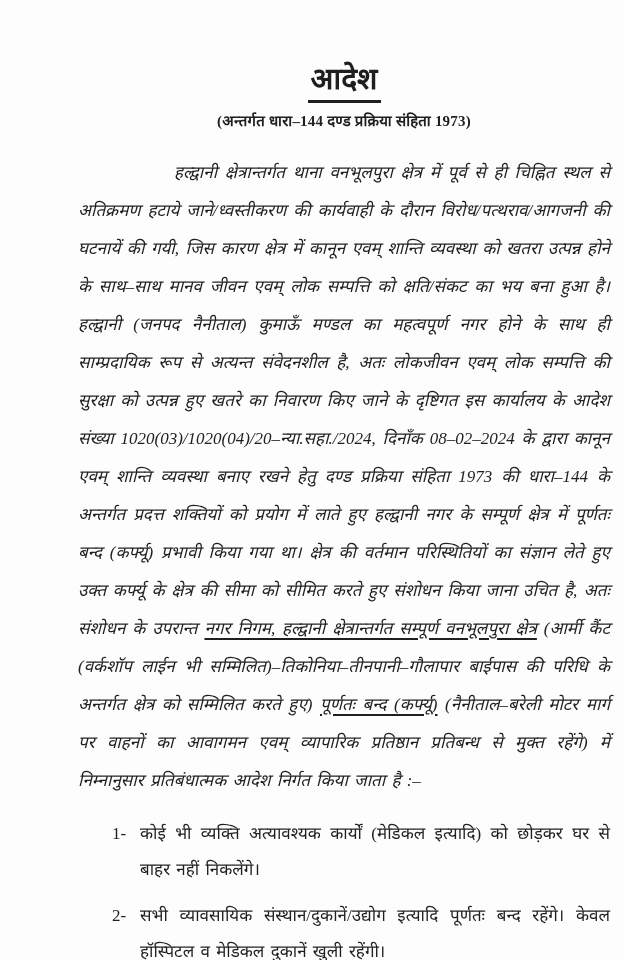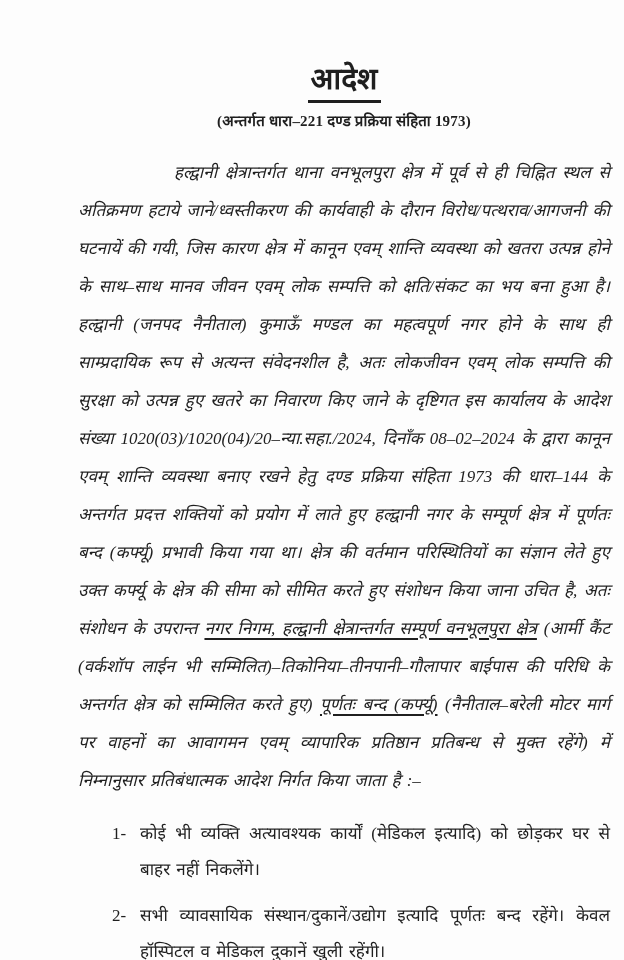--- a/index.html
+++ b/index.html
@@ -68,21 +68,21 @@
     word-spacing: 2px;
   }
 </style>
 </head>
 <body>
 
 <div class="page">
 
   <div class="header">
     <h1 class="title"><span class="title-text">आदेश</span></h1>
-    <div class="subtitle">(अन्तर्गत धारा–221 दण्ड प्रक्रिया संहिता 1973)</div>
+    <div class="subtitle">(अन्तर्गत धारा–144 दण्ड प्रक्रिया संहिता 1973)</div>
   </div>
 
   <p class="body-para"><span>हल्द्वानी क्षेत्रान्तर्गत थाना वनभूलपुरा क्षेत्र में पूर्व से ही चिह्नित स्थल से अतिक्रमण हटाये जाने/ध्वस्तीकरण की कार्यवाही के दौरान विरोध/पत्थराव/आगजनी की घटनायें की गयी, जिस कारण क्षेत्र में कानून एवम् शान्ति व्यवस्था को खतरा उत्पन्न होने के साथ–साथ मानव जीवन एवम् लोक सम्पत्ति को क्षति/संकट का भय बना हुआ है। हल्द्वानी (जनपद नैनीताल) कुमाऊँ मण्डल का महत्वपूर्ण नगर होने के साथ ही साम्प्रदायिक रूप से अत्यन्त संवेदनशील है, अतः लोकजीवन एवम् लोक सम्पत्ति की सुरक्षा को उत्पन्न हुए खतरे का निवारण किए जाने के दृष्टिगत इस कार्यालय के आदेश संख्या 1020(03)/1020(04)/20–न्या.सहा./2024, दिनाँक 08–02–2024 के द्वारा कानून एवम् शान्ति व्यवस्था बनाए रखने हेतु दण्ड प्रक्रिया संहिता 1973 की धारा–144 के अन्तर्गत प्रदत्त शक्तियों को प्रयोग में लाते हुए हल्द्वानी नगर के सम्पूर्ण क्षेत्र में पूर्णतः बन्द (कर्फ्यू) प्रभावी किया गया था। क्षेत्र की वर्तमान परिस्थितियों का संज्ञान लेते हुए उक्त कर्फ्यू के क्षेत्र की सीमा को सीमित करते हुए संशोधन किया जाना उचित है, अतः संशोधन के उपरान्त </span><span class="u">नगर निगम, हल्द्वानी क्षेत्रान्तर्गत सम्पूर्ण वनभूलपुरा क्षेत्र</span><span> (आर्मी कैंट (वर्कशॉप लाईन भी सम्मिलित)–तिकोनिया–तीनपानी–गौलापार बाईपास की परिधि के अन्तर्गत क्षेत्र को सम्मिलित करते हुए) </span><span class="u">पूर्णतः बन्द (कर्फ्यू)</span><span> (नैनीताल–बरेली मोटर मार्ग पर वाहनों का आवागमन एवम् व्यापारिक प्रतिष्ठान प्रतिबन्ध से मुक्त रहेंगे) में निम्नानुसार प्रतिबंधात्मक आदेश निर्गत किया जाता है :–</span></p>
 
   <ul class="restrictions">
     <li class="restriction-item">
       <span class="num">1-</span>
       <span class="txt">कोई भी व्यक्ति अत्यावश्यक कार्यों (मेडिकल इत्यादि) को छोड़कर घर से बाहर नहीं निकलेंगे।</span>
     </li>
     <li class="restriction-item">

